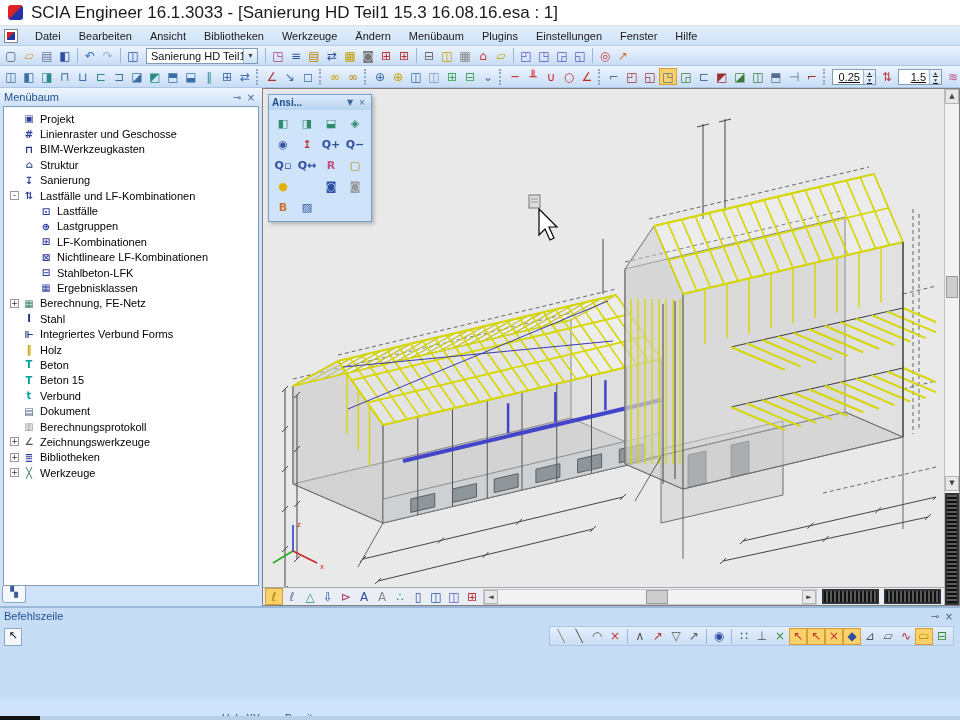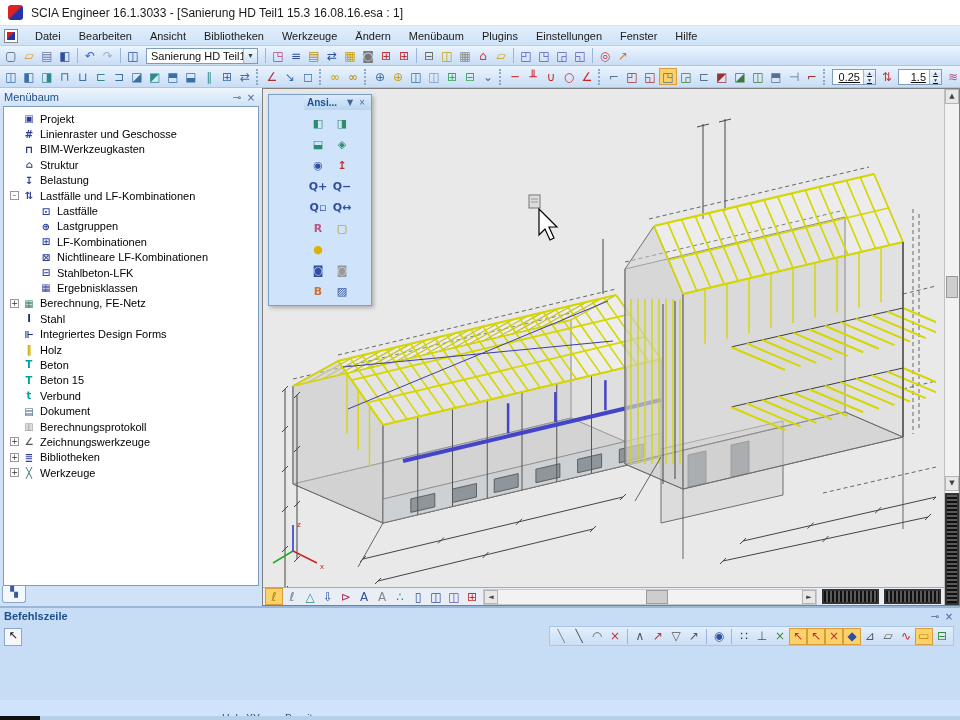--- a/index.html
+++ b/index.html
@@ -3,21 +3,21 @@
 <meta charset="utf-8">
 <style>
   * { margin:0; padding:0; box-sizing:border-box; }
   html,body { width:960px; height:720px; overflow:hidden; }
   body { font-family:"Liberation Sans",sans-serif; font-size:11px; background:#cfe2f7; color:#111; }
   .glyph, .g { font-family:"DejaVu Sans",sans-serif; }
 
   
   .titlebar { height:26px; background:#ffffff; display:flex; align-items:center; padding-left:8px; border-bottom:1px solid #e0e0e0; }
   .appicon { width:15px; height:15px; margin-right:8px; background:linear-gradient(135deg,#d22 45%,#23a 55%); border-radius:3px; flex:none; }
-  .title-text { font-size:12px; color:#1a1a1a; }
+  .title-text { font-size:17px; color:#1a1a1a; }
 
   
   .menubar { height:20px; background:linear-gradient(#e3effc,#cde2f7); display:flex; align-items:center; border-bottom:1px solid #b7cfe9; }
   .docicon { width:14px; height:14px; margin:0 8px 0 4px; background:#fff; border:1px solid #888; position:relative; flex:none; }
   .docicon::after { content:""; position:absolute; inset:2px; background:linear-gradient(135deg,#c22 50%,#23a 50%); }
   .menu-item { padding:2px 9px; color:#1a1a1a; cursor:default; }
 
   
   .toolbar { display:flex; align-items:center; background:linear-gradient(#eaf4fe,#c9ddf5); border-bottom:1px solid #aac6e4; padding:0 2px; }
   .toolbar1 { height:20px; } .toolbar2 { height:22px; }
@@ -48,21 +48,21 @@
   .tlabel { color:#000;text-align:right; }
   .dock-tabs { height:20px; display:flex; align-items:flex-start; padding-left:2px; }
   .dock-tab { width:24px; height:17px; background:#f4f8fd; border:1px solid #8aa8cc; border-top:none; border-radius:0 0 3px 3px; text-align:center; font-size:10px; color:#3a5a9a; cursor:default; }
 
   
   .viewport { flex:1; display:grid; grid-template-columns:1fr 15px; grid-template-rows:1fr 18px; border:1px solid #808080; background:#e9e9e9; position:relative; }
   .vp-canvas { grid-column:1; grid-row:1; position:relative; overflow:hidden; }
   .vp-canvas svg { display:block; }
 
   
-  .ansi { position:absolute; left:5px; top:5px; width:104px; background:#cfe3fa; border:1px solid #7ba0c8; box-shadow:2px 2px 4px rgba(0,0,0,.25);padding-left:35px; }
+  .ansi { position:absolute; left:5px; top:5px; width:104px; background:#cfe3fa; border:1px solid #7ba0c8; box-shadow:2px 2px 4px rgba(0,0,0,.25); }
   .ansi-head { height:15px; display:flex; align-items:center; background:linear-gradient(#dcebfb,#b8d4f0); padding:0 3px; }
   .ansi-title { flex:1; font-weight:bold; color:#1e4f8f; font-size:10px; }
   .ansi-btn { width:12px; text-align:center; font-size:8px; color:#44639b; }
   .ansi-body { display:flex; flex-wrap:wrap; padding:3px 2px; }
   .abtn { width:24px; height:21px; display:flex; align-items:center; justify-content:center; cursor:default; }
   .abtn .g { font-size:11px; font-weight:bold; }
   .abtn.space { visibility:hidden; }
 
   
   .vscroll { grid-column:2; grid-row:1/3; display:flex; flex-direction:column; background:#f2f2f2; border-left:1px solid #c0c0c0; }
@@ -73,21 +73,21 @@
   .vp-bottom { grid-column:1; grid-row:2; display:flex; align-items:center; background:#e9eef5; border-top:1px solid #aaa; }
   .vb-icons { display:flex; padding-left:2px; }
   .hscroll { display:flex; align-items:center; height:16px; flex:1; background:#f2f2f2; border:1px solid #c8c8c8; margin-left:2px; }
   .h-track { position:relative; flex:1; height:14px; }
   .h-thumb { position:absolute; left:148px; top:0; width:22px; height:14px; background:#cdcdcd; border:1px solid #9a9a9a; }
   .stripe-h { width:57px; height:15px; margin-left:5px; background:repeating-linear-gradient(90deg,#101010 0 2px,#5a5a5a 2px 4px); border:2px solid #333; flex:none; }
 
   
   .cmd { height:94px; background:#c7ddf6; border-top:2px solid #9ab6d8; display:flex; flex-direction:column; }
   .cmd-head { height:16px; display:flex; align-items:center; padding:0 4px; color:#1e4f8f; }
-  .cmd-head .ph-title { flex:1;font-weight:bold; }
+  .cmd-head .ph-title { flex:1; }
   .cmd-body { flex:1; position:relative; }
   .pointer-btn { position:absolute; left:4px; top:4px; width:18px; height:18px; background:#f4f8fd; border:1px solid #8aa8cc; text-align:center; font-size:11px; color:#111; }
   .snapbar { position:absolute; right:6px; top:2px; display:flex; align-items:center; background:linear-gradient(#e3effc,#cbdef5); border:1px solid #aac6e4; padding:0 2px; height:20px; }
   .cmd-input { height:17px; margin:0 3px 3px 3px; background:#fff; border:1px solid #2a2a2a; display:flex; align-items:center; padding-left:4px; font-size:11px; }
 
   
   .statusbar { height:16px; background:#cfe3fa; display:flex; align-items:stretch; padding-top:1px; }
   .sseg { border:1px solid; border-color:#8fb0d4 #fff #fff #8fb0d4; margin-right:2px; color:#1e4f8f; display:flex; align-items:center; justify-content:center; font-size:10.5px; flex:none;margin-top:16px; }
   .sseg.left { justify-content:flex-start; padding-left:16px; }
   .sfill { flex:1; }
@@ -397,21 +397,21 @@
           <span class="tlabel">BIM-Werkzeugkasten</span>
         </div>
         <div class="trow">
           <span class="texp glyph noexp"></span>
           <span class="ticon glyph" style="color: rgb(68, 96, 140);">⌂</span>
           <span class="tlabel">Struktur</span>
         </div>
         <div class="trow">
           <span class="texp glyph noexp"></span>
           <span class="ticon glyph" style="color: rgb(43, 63, 158);">↧</span>
-          <span class="tlabel">Belastung</span>
+          <span class="tlabel">Sanierung</span>
         </div>
         <div class="trow">
           <span class="texp glyph">-</span>
           <span class="ticon glyph" style="color: rgb(43, 63, 158);">⇅</span>
           <span class="tlabel">Lastfälle und LF-Kombinationen</span>
         </div>
         <div class="trow" style="padding-left: 23px;">
           <span class="texp glyph noexp"></span>
           <span class="ticon glyph" style="color: rgb(43, 63, 158);">⊡</span>
           <span class="tlabel">Lastfälle</span>
@@ -447,21 +447,21 @@
           <span class="tlabel">Berechnung, FE-Netz</span>
         </div>
         <div class="trow">
           <span class="texp glyph noexp"></span>
           <span class="ticon glyph" style="color: rgb(26, 47, 134);">I</span>
           <span class="tlabel">Stahl</span>
         </div>
         <div class="trow">
           <span class="texp glyph noexp"></span>
           <span class="ticon glyph" style="color: rgb(26, 47, 134);">⊩</span>
-          <span class="tlabel">Integriertes Design Forms</span>
+          <span class="tlabel">Integriertes Verbund Forms</span>
         </div>
         <div class="trow">
           <span class="texp glyph noexp"></span>
           <span class="ticon glyph" style="color: rgb(200, 164, 0);">‖</span>
           <span class="tlabel">Holz</span>
         </div>
         <div class="trow">
           <span class="texp glyph noexp"></span>
           <span class="ticon glyph" style="color: rgb(0, 160, 160);">T</span>
           <span class="tlabel">Beton</span>

